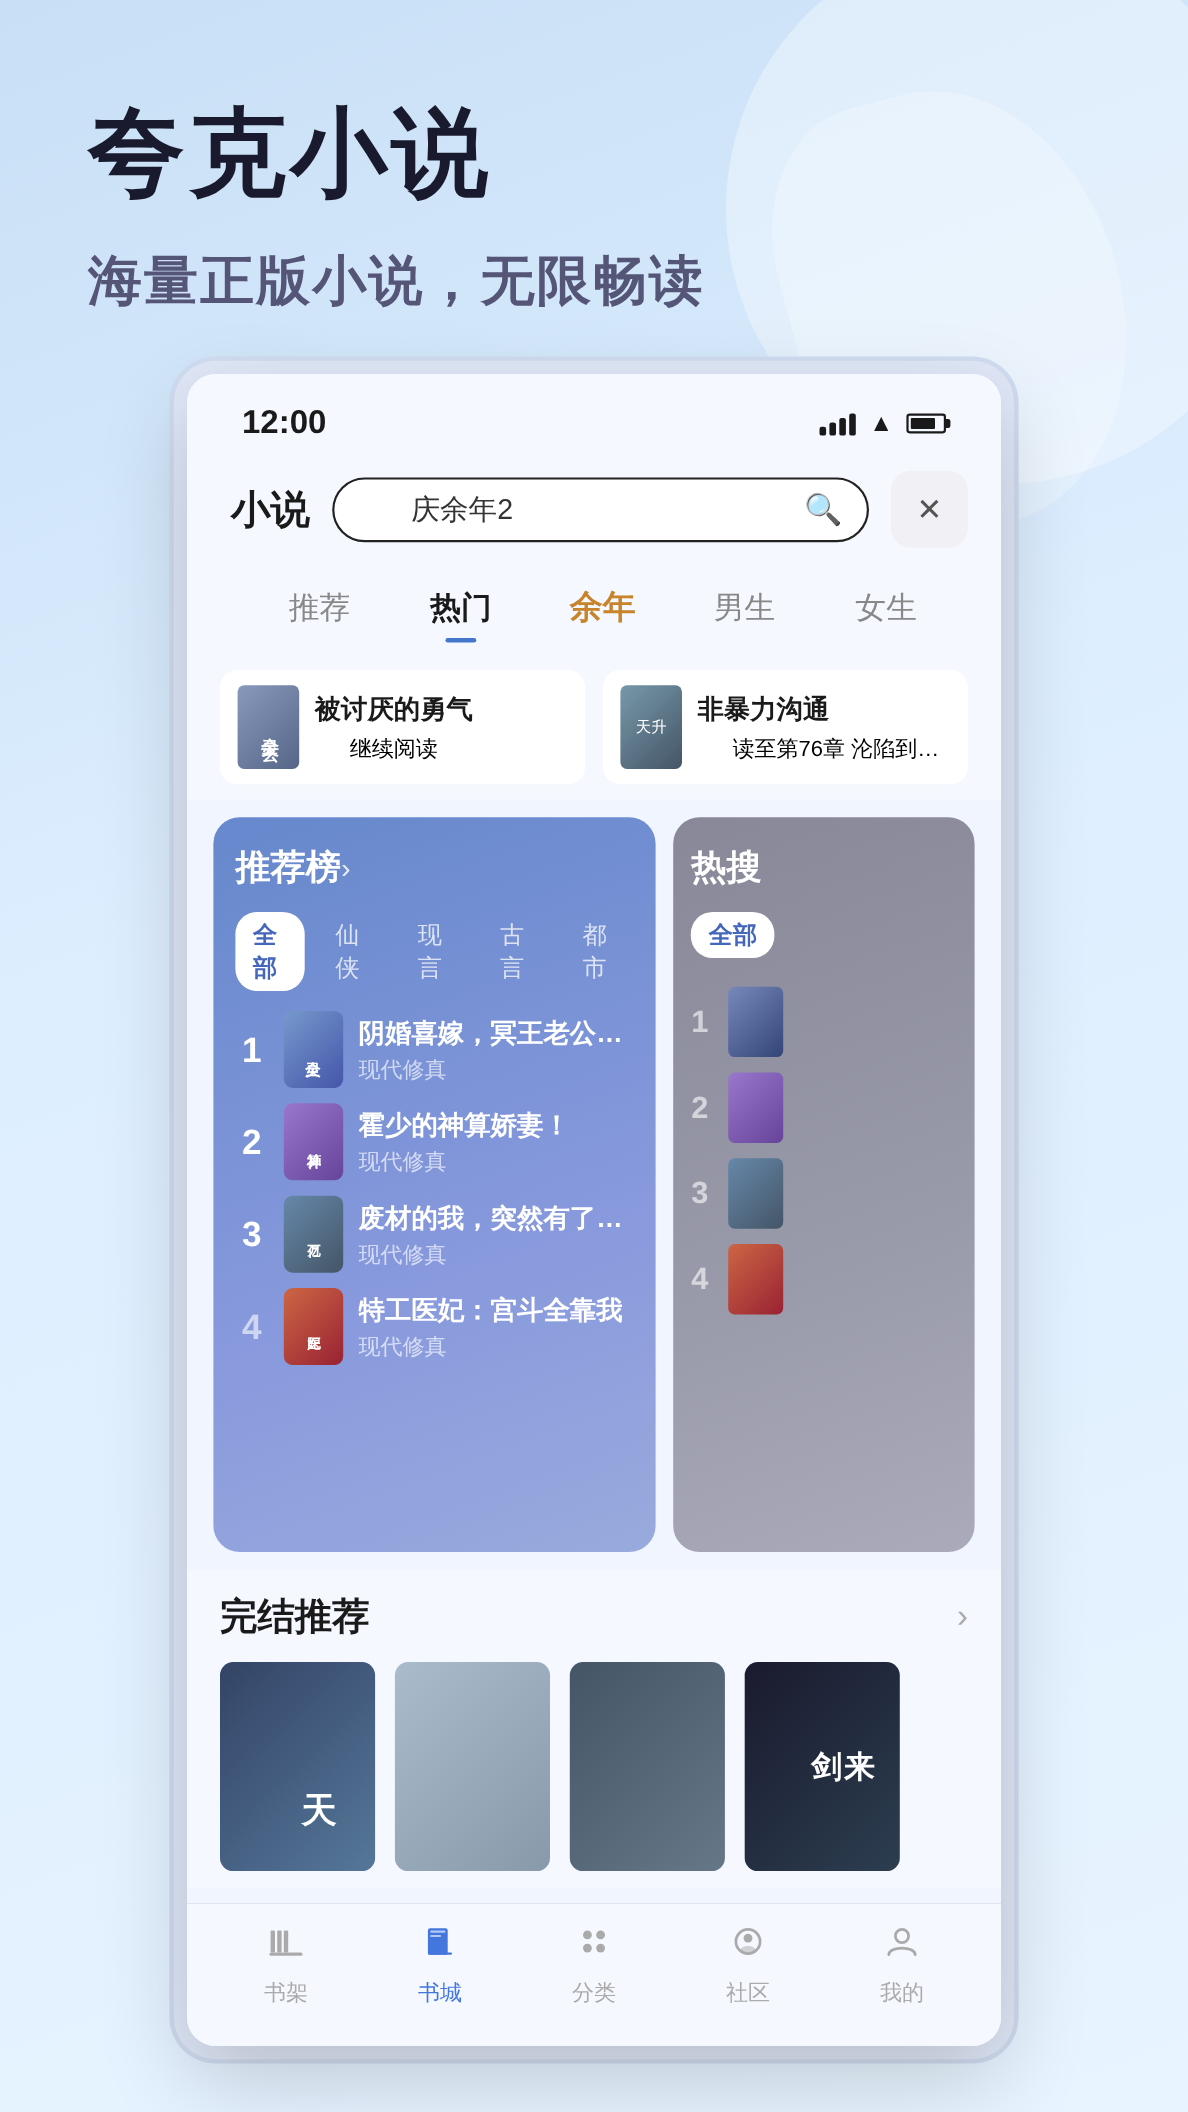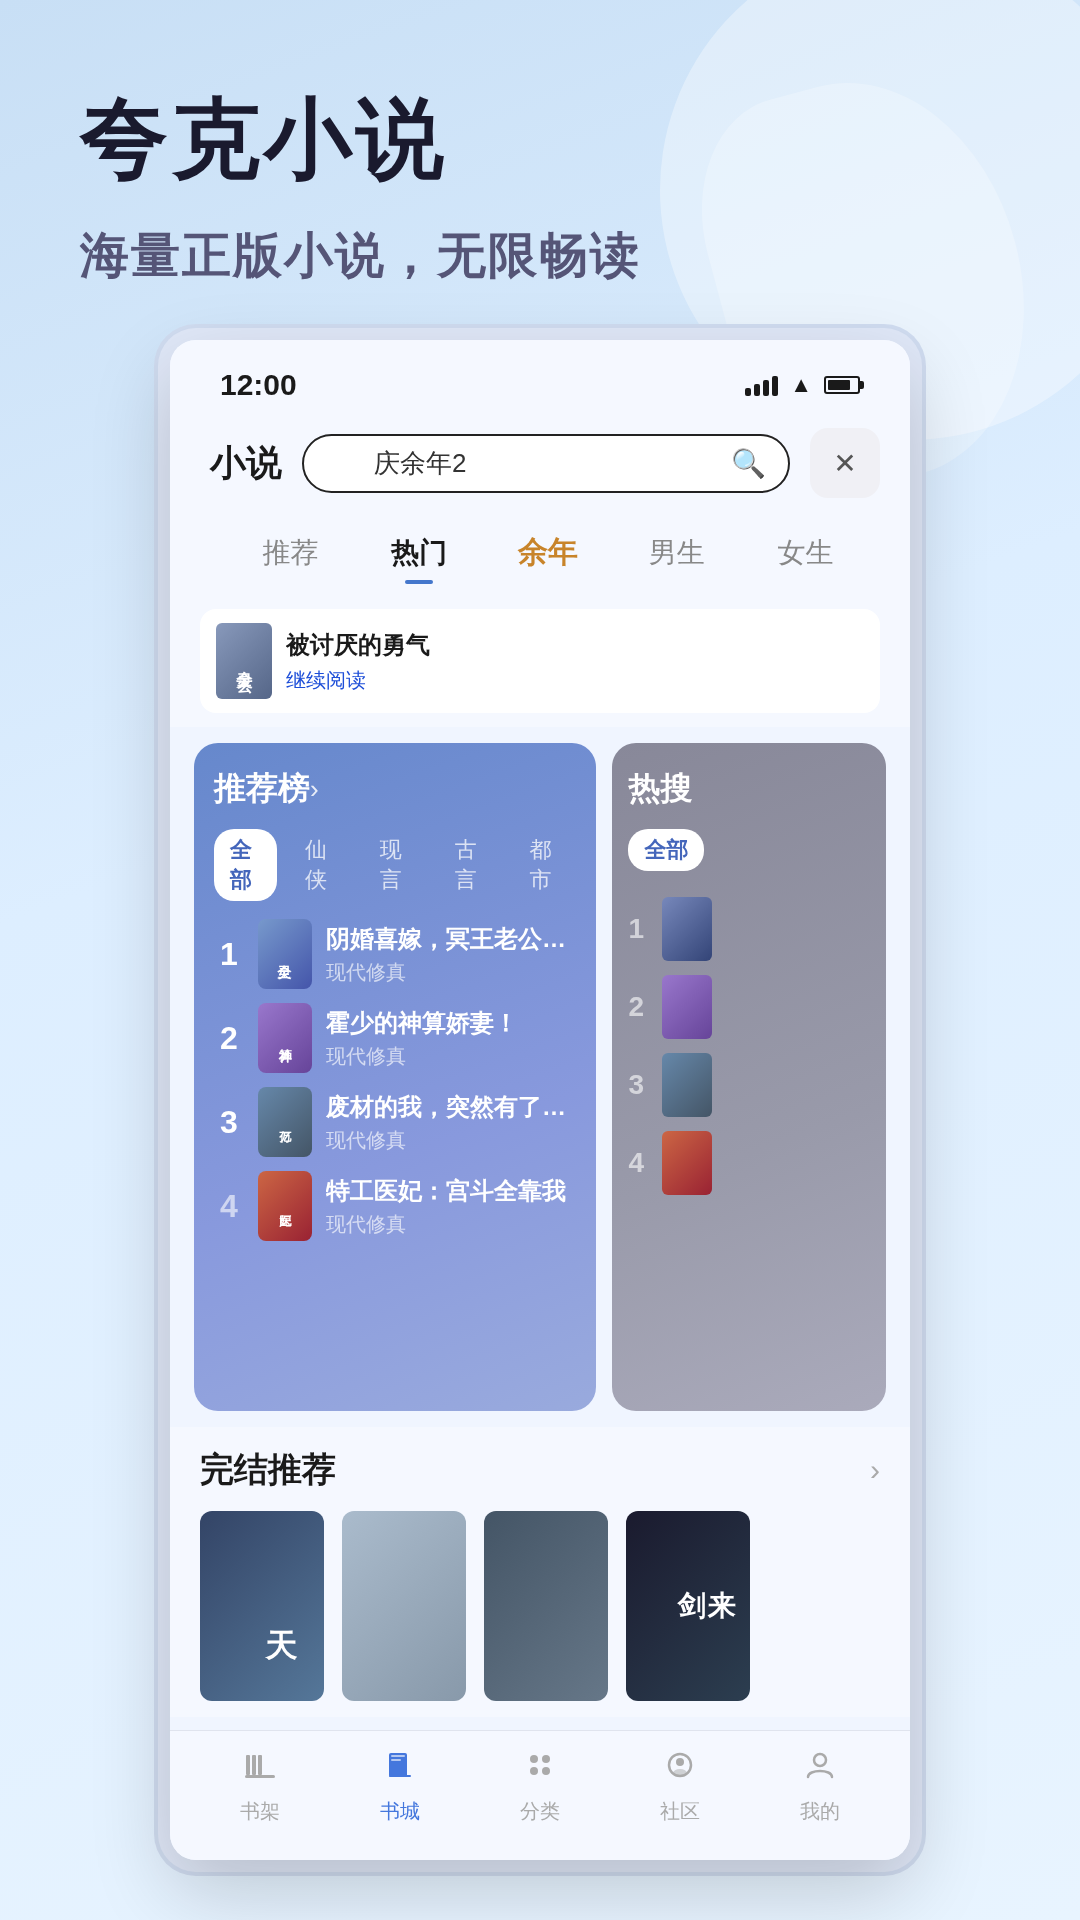--- a/index.html
+++ b/index.html
@@ -260,25 +260,26 @@
     .book-name-small {
       font-size: 24px;
       font-weight: 600;
       color: #1a1a1a;
       white-space: nowrap;
       overflow: hidden;
       text-overflow: ellipsis;
     }
     .book-progress {
       font-size: 20px;
-      color: #1d4ed8;
+      color: #000000;
       margin-top: 6px;
       white-space: nowrap;
       overflow: hidden;
       text-overflow: ellipsis;
+      margin-left: 32px;
     }
 
     
     .main-content {
       flex: 1;
       padding: 16px 24px;
       display: flex;
       gap: 16px;
       height: 700px;
     }
@@ -435,21 +436,21 @@
     }
     .section-arrow {
       font-size: 30px;
       color: #aaa;
     }
     .complete-books {
       display: flex;
       gap: 18px;
     }
     .complete-book {
-      width: 124px;
+      width: 141px;
       height: 190px;
       border-radius: 12px;
       overflow: hidden;
       flex-shrink: 0;
       display: flex;
       align-items: center;
       justify-content: center;
       font-size: 28px;
       font-weight: 700;
       color: #fff;
@@ -565,20 +566,29 @@
   </div>
 
   <div class="recent-books">
     <div class="book-card">
       <div class="book-cover-small book-cover-1">
         <span style="font-size:16px;color:#fff;writing-mode:vertical-lr;letter-spacing:2px;font-weight:600;">全灵玄</span>
       </div>
       <div class="book-info-small">
         <div class="book-name-small">被讨厌的勇气</div>
         <div class="book-progress">继续阅读</div>
+      </div>
+    </div>
+    <div class="book-card">
+      <div class="book-cover-small book-cover-2">
+        <span style="font-size:14px;color:#fff;text-align:center;padding:4px;">天升</span>
+      </div>
+      <div class="book-info-small">
+        <div class="book-name-small">非暴力沟通</div>
+        <div class="book-progress">读至第76章 沦陷到沉浸</div>
       </div>
     </div>
   </div>
 
   <div class="main-content">
 
     <div class="rank-panel">
       <div class="panel-header">
         <span class="panel-title">推荐榜</span>
         <span class="panel-arrow">›</span>

